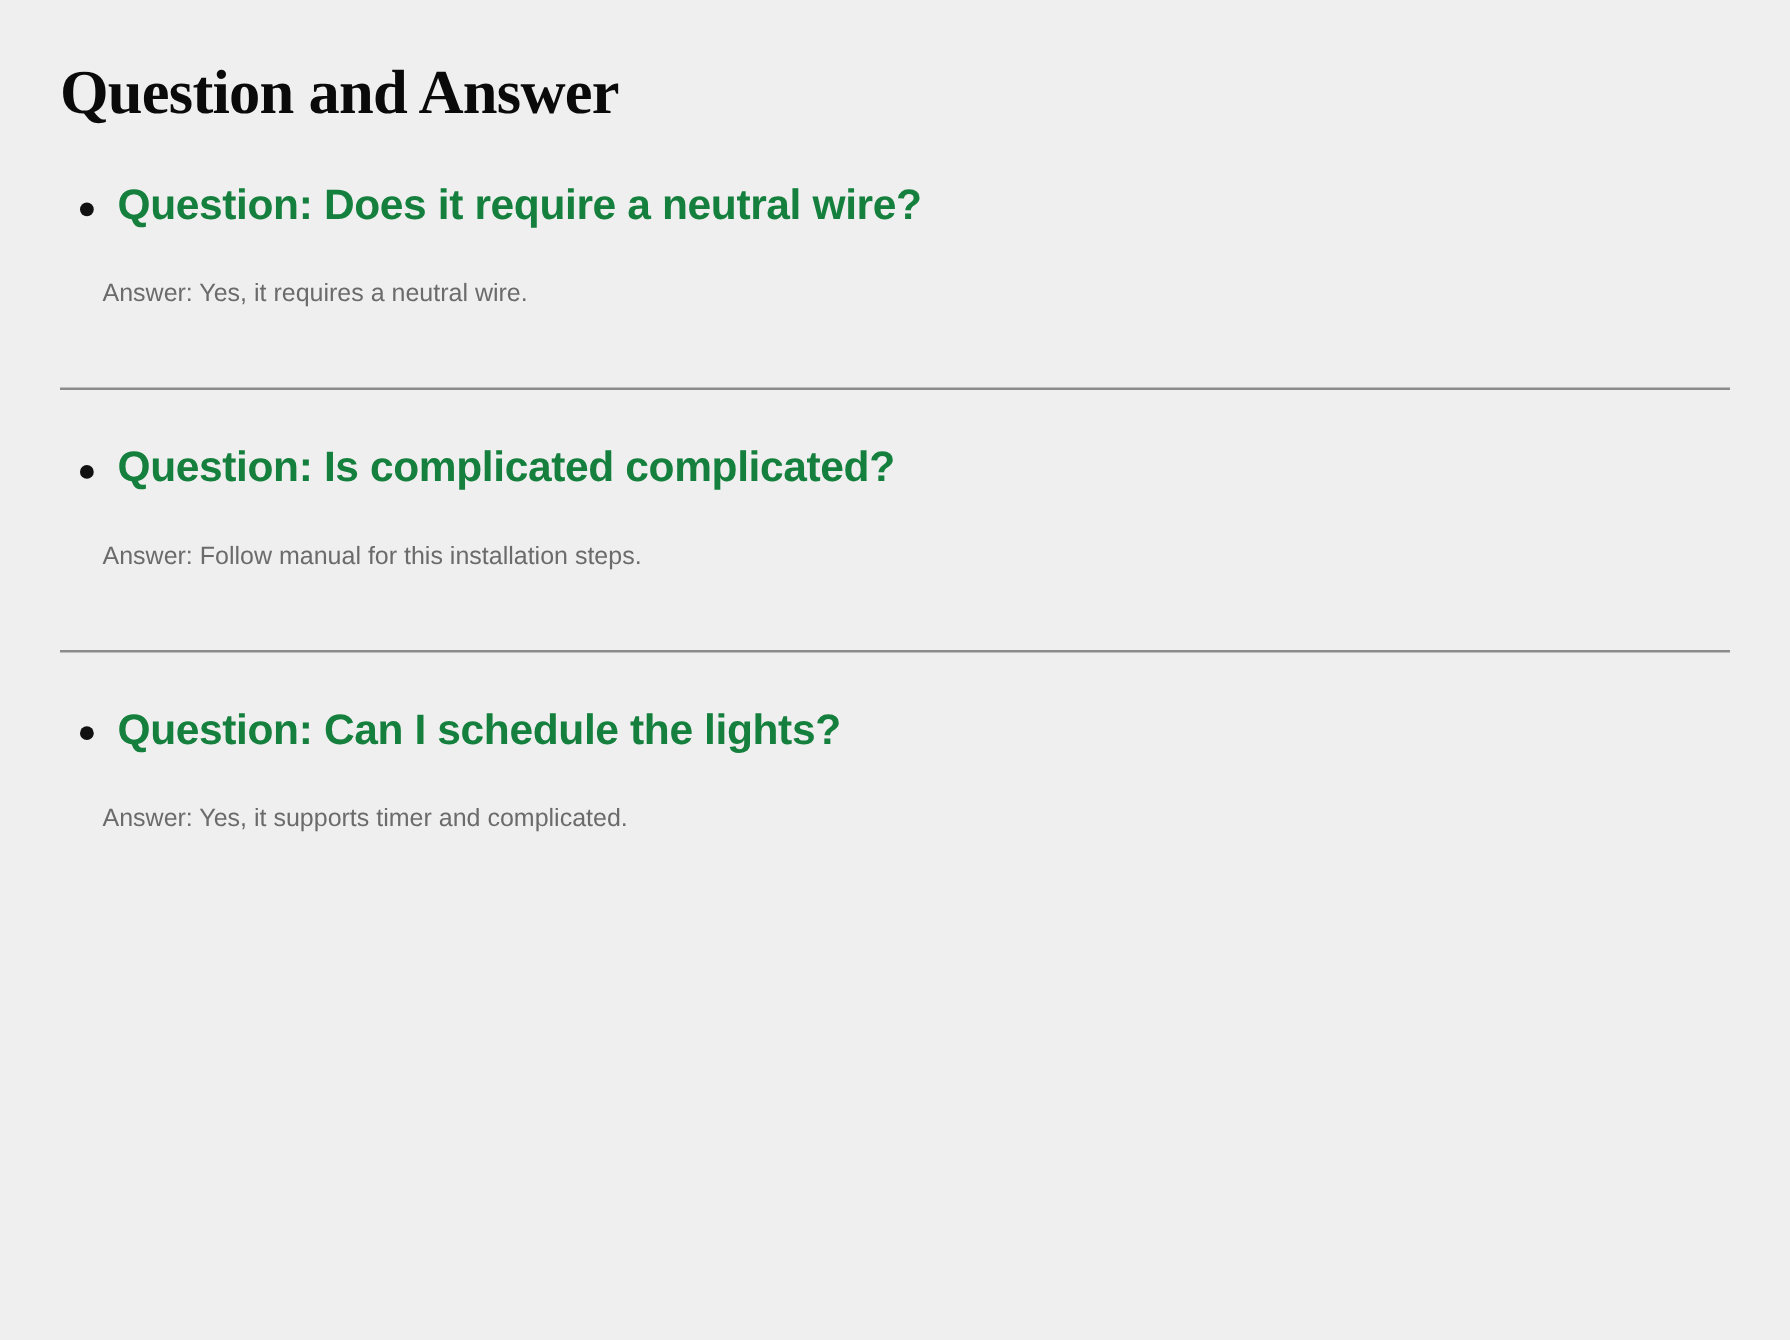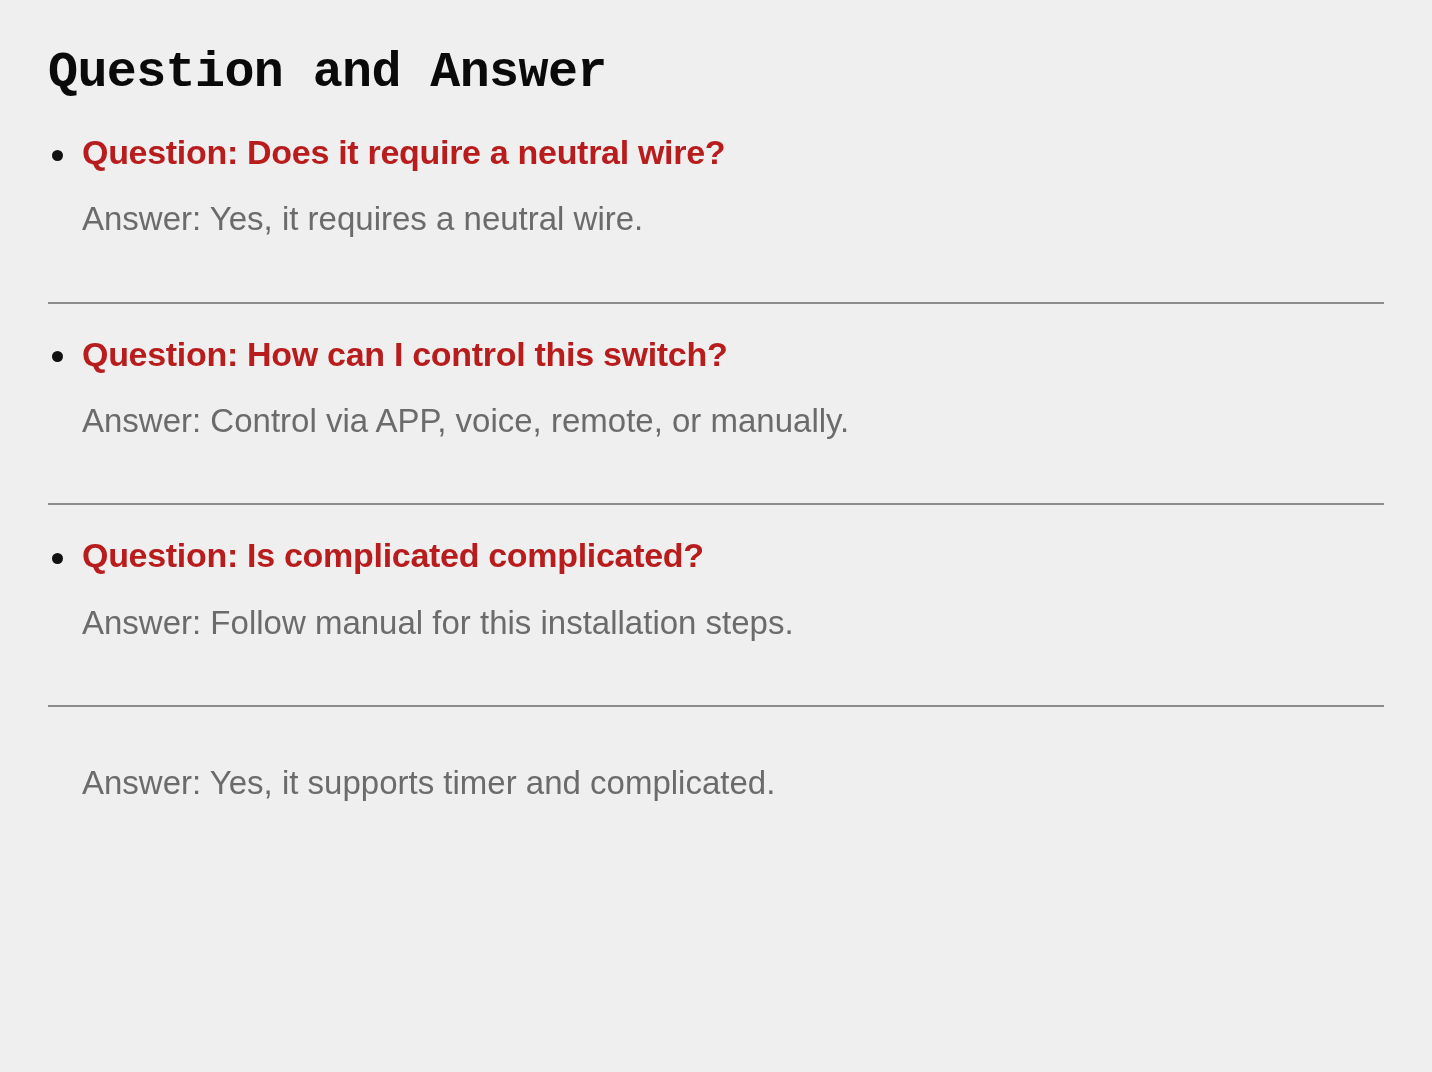--- a/index.html
+++ b/index.html
@@ -25,21 +25,21 @@
   }
 
   .page-title {
     margin: 0;
     padding-top: 44px;
     font-size: 50px;
     line-height: 1.16;
     font-weight: 700;
     letter-spacing: -0.6px;
     color: #0a0a0a;
-    font-family: Liberation Mono, monospace;
+    font-family: Liberation Serif, serif;
   }
 
   .qa-list {
     margin: 0;
     padding: 0;
     list-style: none;
   }
 
   .qa-item {
     position: relative;
@@ -47,44 +47,44 @@
   }
 
   .qa-item + .qa-item {
     border-top: 2px solid #8c8c8c;
     margin-top: 32px;
   }
 
   .qa-question {
     position: relative;
     padding-left: 34px;
-    margin: 0;
+    margin: 12px;
     font-size: 34px;
     line-height: 1.22;
     font-weight: 700;
     letter-spacing: -0.3px;
-    color: #b91c1c;
+    color: #15803d;
   }
 
   .qa-bullet {
     position: absolute;
     left: 4px;
     top: 0.52em;
     width: 11px;
     height: 11px;
     border-radius: 50%;
     background: #111111;
   }
 
   .qa-answer {
     margin: 0;
     padding-left: 34px;
     padding-top: 26px;
     padding-bottom: 30px;
-    font-size: 33px;
+    font-size: 20px;
     line-height: 1.22;
     font-weight: 400;
     color: #6b6b6b;
   }
 </style>
 </head>
 <body>
 
 <div class="page">
 
@@ -93,34 +93,31 @@
   <ul class="qa-list">
 
     <li class="qa-item">
       <p class="qa-question">
         <span class="qa-bullet"></span>
         <span>Question: Does it require a neutral wire?</span>
       </p>
       <p class="qa-answer">Answer: Yes, it requires a neutral wire.</p>
     </li>
 
-    <li class="qa-item">
-      <p class="qa-question">
-        <span class="qa-bullet"></span>
-        <span>Question: How can I control this switch?</span>
-      </p>
-      <p class="qa-answer">Answer: Control via APP, voice, remote, or manually.</p>
-    </li>
 
     <li class="qa-item">
       <p class="qa-question">
         <span class="qa-bullet"></span>
         <span>Question: Is complicated complicated?</span>
       </p>
       <p class="qa-answer">Answer: Follow manual for this installation steps.</p>
     </li>
 
     <li class="qa-item">
+      <p class="qa-question">
+        <span class="qa-bullet"></span>
+        <span>Question: Can I schedule the lights?</span>
+      </p>
       <p class="qa-answer">Answer: Yes, it supports timer and complicated.</p>
     </li>
 
   </ul>
 </div>
 
 </body></html>

